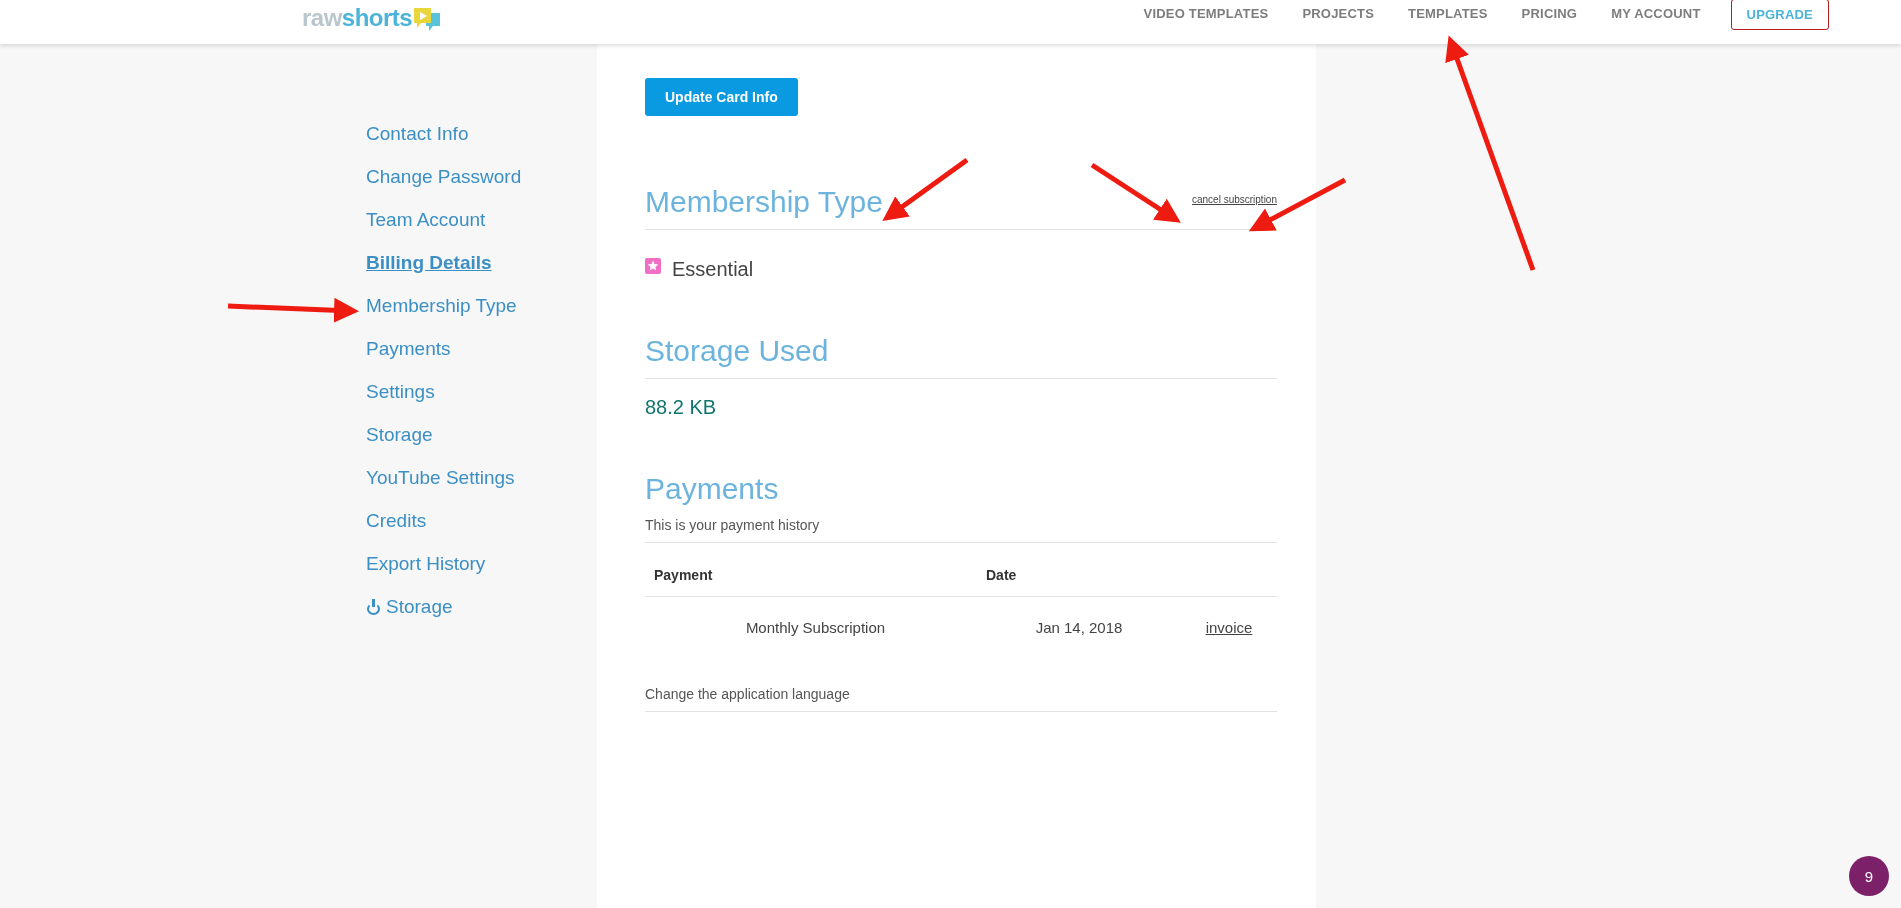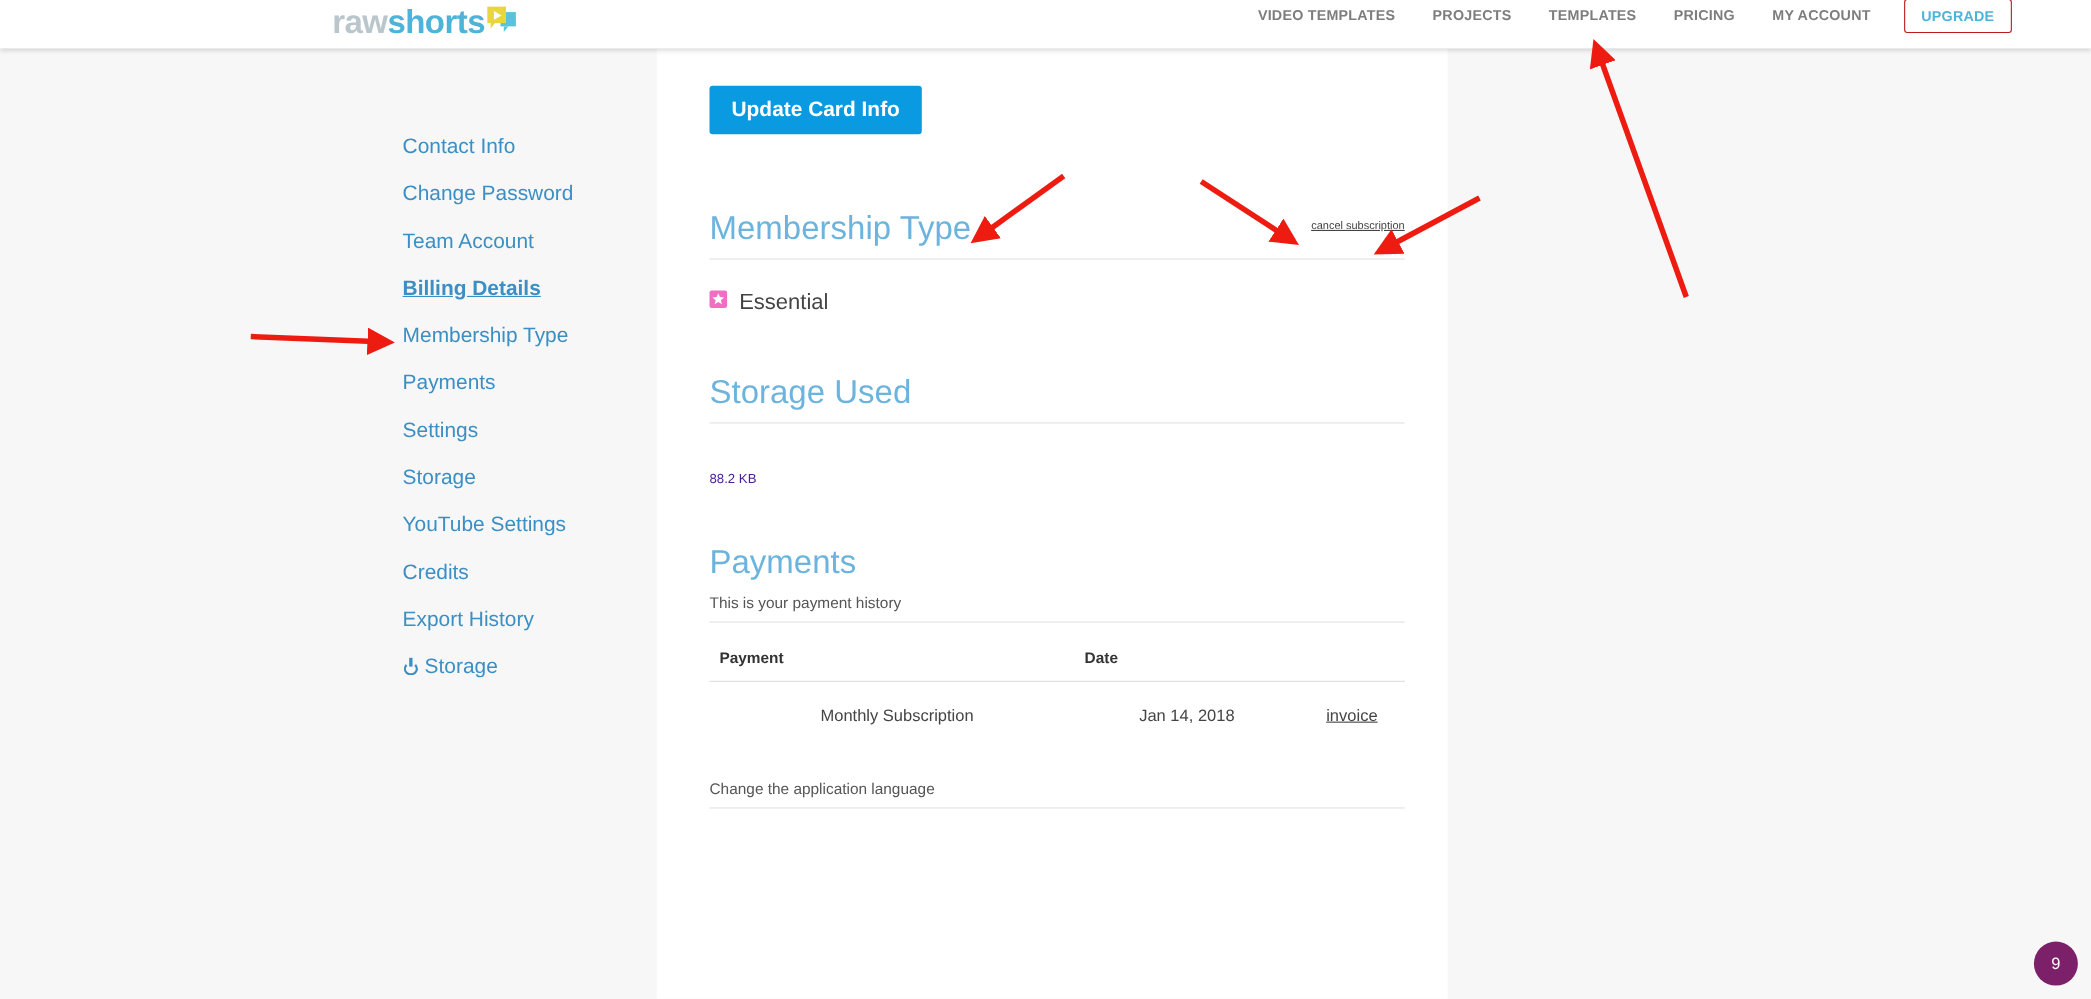--- a/index.html
+++ b/index.html
@@ -14,22 +14,22 @@
   
   .header {
     position: absolute; top: 0; left: 0;
     width: 1901px; height: 44px;
     background: #ffffff;
     box-shadow: 0 2px 4px rgba(0,0,0,0.13);
     z-index: 20;
   }
   .logo {
     position: absolute; left: 302px; top: 4px;
-    display: flex; align-items: flex-start;
-    font-size: 30px; font-weight: 600; letter-spacing: -0.5px;
+    display: flex; align-items: center;
+    font-size: 24px; font-weight: 600; letter-spacing: -0.5px;
   }
   .logo-raw { color: #b9c6cc; }
   .logo-shorts { color: #4cb3d9; }
   .logo-mark {
     position: relative; width: 26px; height: 22px;
     margin-left: 2px; margin-top: 2px;
   }
   .bubble-back {
     position: absolute; right: 0; top: 5px;
     width: 14px; height: 13px; background: #59c3d9;
@@ -101,21 +101,21 @@
     content: ""; position: absolute; left: 6px; top: 0px;
     width: 2.6px; height: 8px; background: #3b8fc4;
   }
 
   
   .main { position: absolute; left: 645px; top: 44px; width: 632px; }
 
   .btn-primary {
     display: inline-block; margin-top: 34px;
     background: #0a9ae1; color: #fff;
-    font-size: 19px; font-weight: 700;
+    font-size: 14px; font-weight: 700;
     padding: 11px 20px; border: none; border-radius: 3px;
     cursor: pointer; font-family: "Liberation Sans", sans-serif;
   }
 
   .section { margin-top: 0; }
   .sec-head {
     color: #6cb4dd; font-size: 30px; font-weight: 400;
     line-height: 36px; position: relative;
   }
   .sec-sub {
@@ -132,21 +132,21 @@
     display: flex; gap: 11px;
     margin-top: 28px;
   }
   .plan-badge {
     width: 16px; height: 16px; background: #f06ec4;
     border-radius: 2px; position: relative;
   }
   .plan-badge svg { position: absolute; left: 2px; top: 2px; }
   .plan-name { color: #444; font-size: 20px; }
 
-  .storage-val { color: #4c1d95; font-size: 12px; margin-top: 43px; }
+  .storage-val { color: #0f766e; font-size: 20px; margin-top: 17px; }
 
   .pay-table { width: 100%; border-collapse: collapse; margin-top: 24px; }
   .pay-table th {
     text-align: left; font-size: 14px; font-weight: 700; color: #333;
     padding: 0 0 13px 9px; border-bottom: 1px solid #e2e2e2;
   }
   .pay-table td {
     font-size: 15px; color: #444; padding: 22px 0 0 9px; text-align: center;
   }
   .pay-table .col-date { width: 195px; }

